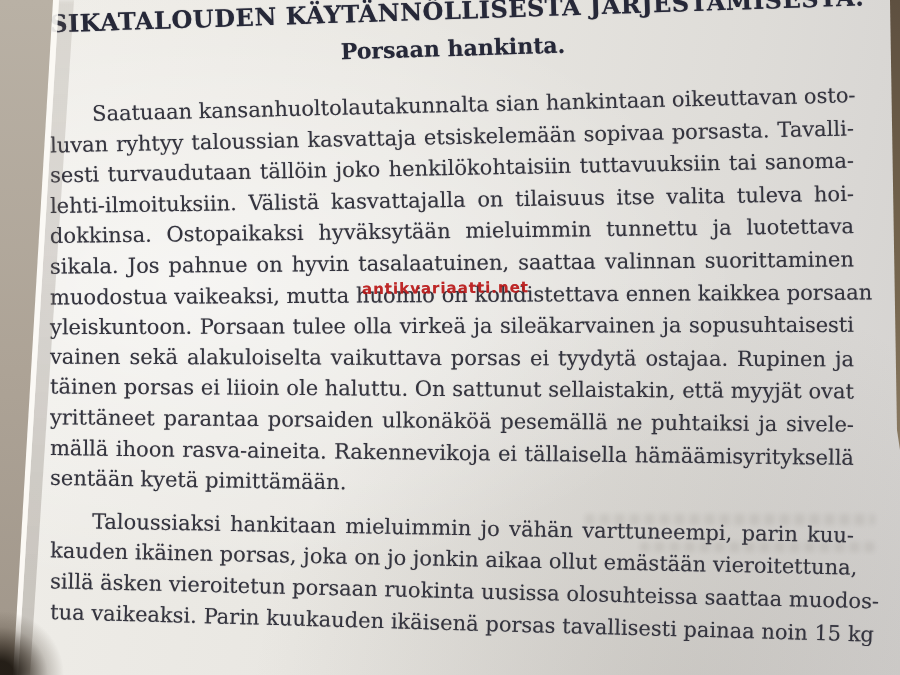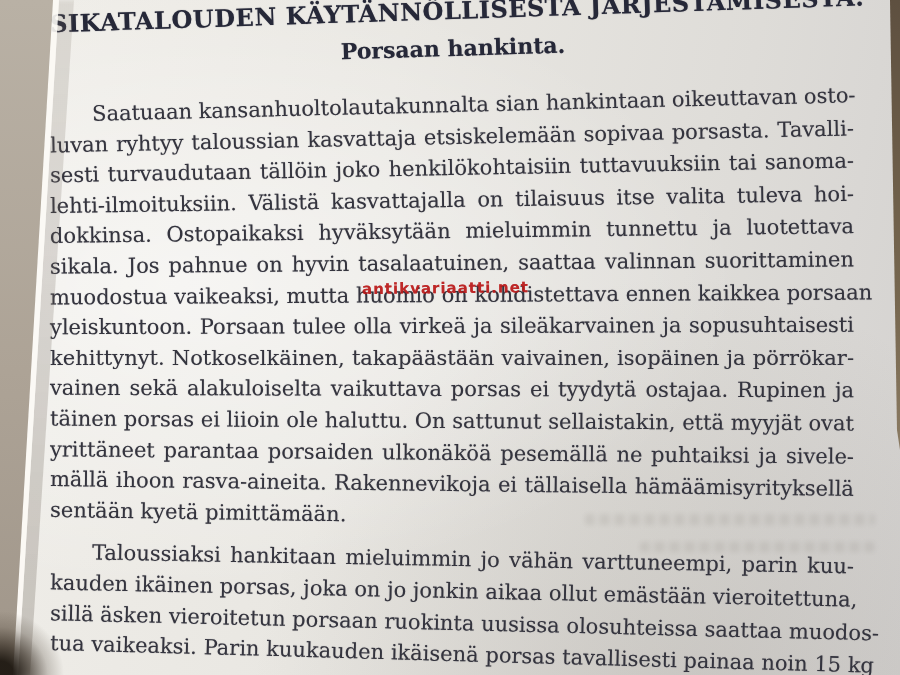--- a/index.html
+++ b/index.html
@@ -102,21 +102,20 @@
 
   <div class="body-block">
     <div class="line indent" style="transform:rotate(-1.40deg)">Saatuaan kansanhuoltolautakunnalta sian hankintaan oikeuttavan osto-</div>
     <div class="line" style="transform:rotate(-1.22deg)">luvan ryhtyy taloussian kasvattaja etsiskelemään sopivaa porsasta.  Tavalli-</div>
     <div class="line" style="transform:rotate(-1.05deg)">sesti turvaudutaan tällöin joko henkilökohtaisiin tuttavuuksiin tai sanoma-</div>
     <div class="line" style="transform:rotate(-0.87deg)">lehti-ilmoituksiin.  Välistä kasvattajalla on tilaisuus itse valita tuleva hoi-</div>
     <div class="line" style="transform:rotate(-0.70deg)">dokkinsa.  Ostopaikaksi hyväksytään mieluimmin tunnettu ja luotettava</div>
     <div class="line" style="transform:rotate(-0.52deg)">sikala.  Jos pahnue on hyvin tasalaatuinen, saattaa valinnan suorittaminen</div>
     <div class="line" style="transform:rotate(-0.35deg)">muodostua vaikeaksi, mutta huomio on kohdistettava ennen kaikkea porsaan</div>
     <div class="line" style="transform:rotate(-0.17deg)">yleiskuntoon.  Porsaan tulee olla virkeä ja sileäkarvainen ja sopusuhtaisesti</div>
-    <div class="line" style="transform:rotate(0.00deg)">kehittynyt.  Notkoselkäinen, takapäästään vaivainen, isopäinen ja pörrökar-</div>
     <div class="line" style="transform:rotate(0.18deg)">vainen sekä alakuloiselta vaikuttava porsas ei tyydytä ostajaa.  Rupinen ja</div>
     <div class="line" style="transform:rotate(0.35deg)">täinen porsas ei liioin ole haluttu.  On sattunut sellaistakin, että myyjät ovat</div>
     <div class="line" style="transform:rotate(0.53deg)">yrittäneet parantaa porsaiden ulkonäköä pesemällä ne puhtaiksi ja sivele-</div>
     <div class="line" style="transform:rotate(0.70deg)">mällä ihoon rasva-aineita.  Rakennevikoja ei tällaisella hämäämisyrityksellä</div>
     <div class="line no-just" style="transform:rotate(0.88deg)">sentään kyetä pimittämään.</div>
     <div class="line indent para2-start" style="transform:rotate(1.05deg)">Taloussiaksi hankitaan mieluimmin jo vähän varttuneempi, parin kuu-</div>
     <div class="line" style="transform:rotate(1.23deg)">kauden ikäinen porsas, joka on jo jonkin aikaa ollut emästään vieroitettuna,</div>
     <div class="line" style="transform:rotate(1.40deg)">sillä äsken vieroitetun porsaan ruokinta uusissa olosuhteissa saattaa muodos-</div>
     <div class="line" style="transform:rotate(1.58deg)">tua vaikeaksi.  Parin kuukauden ikäisenä porsas tavallisesti painaa noin 15 kg</div>
   </div>

